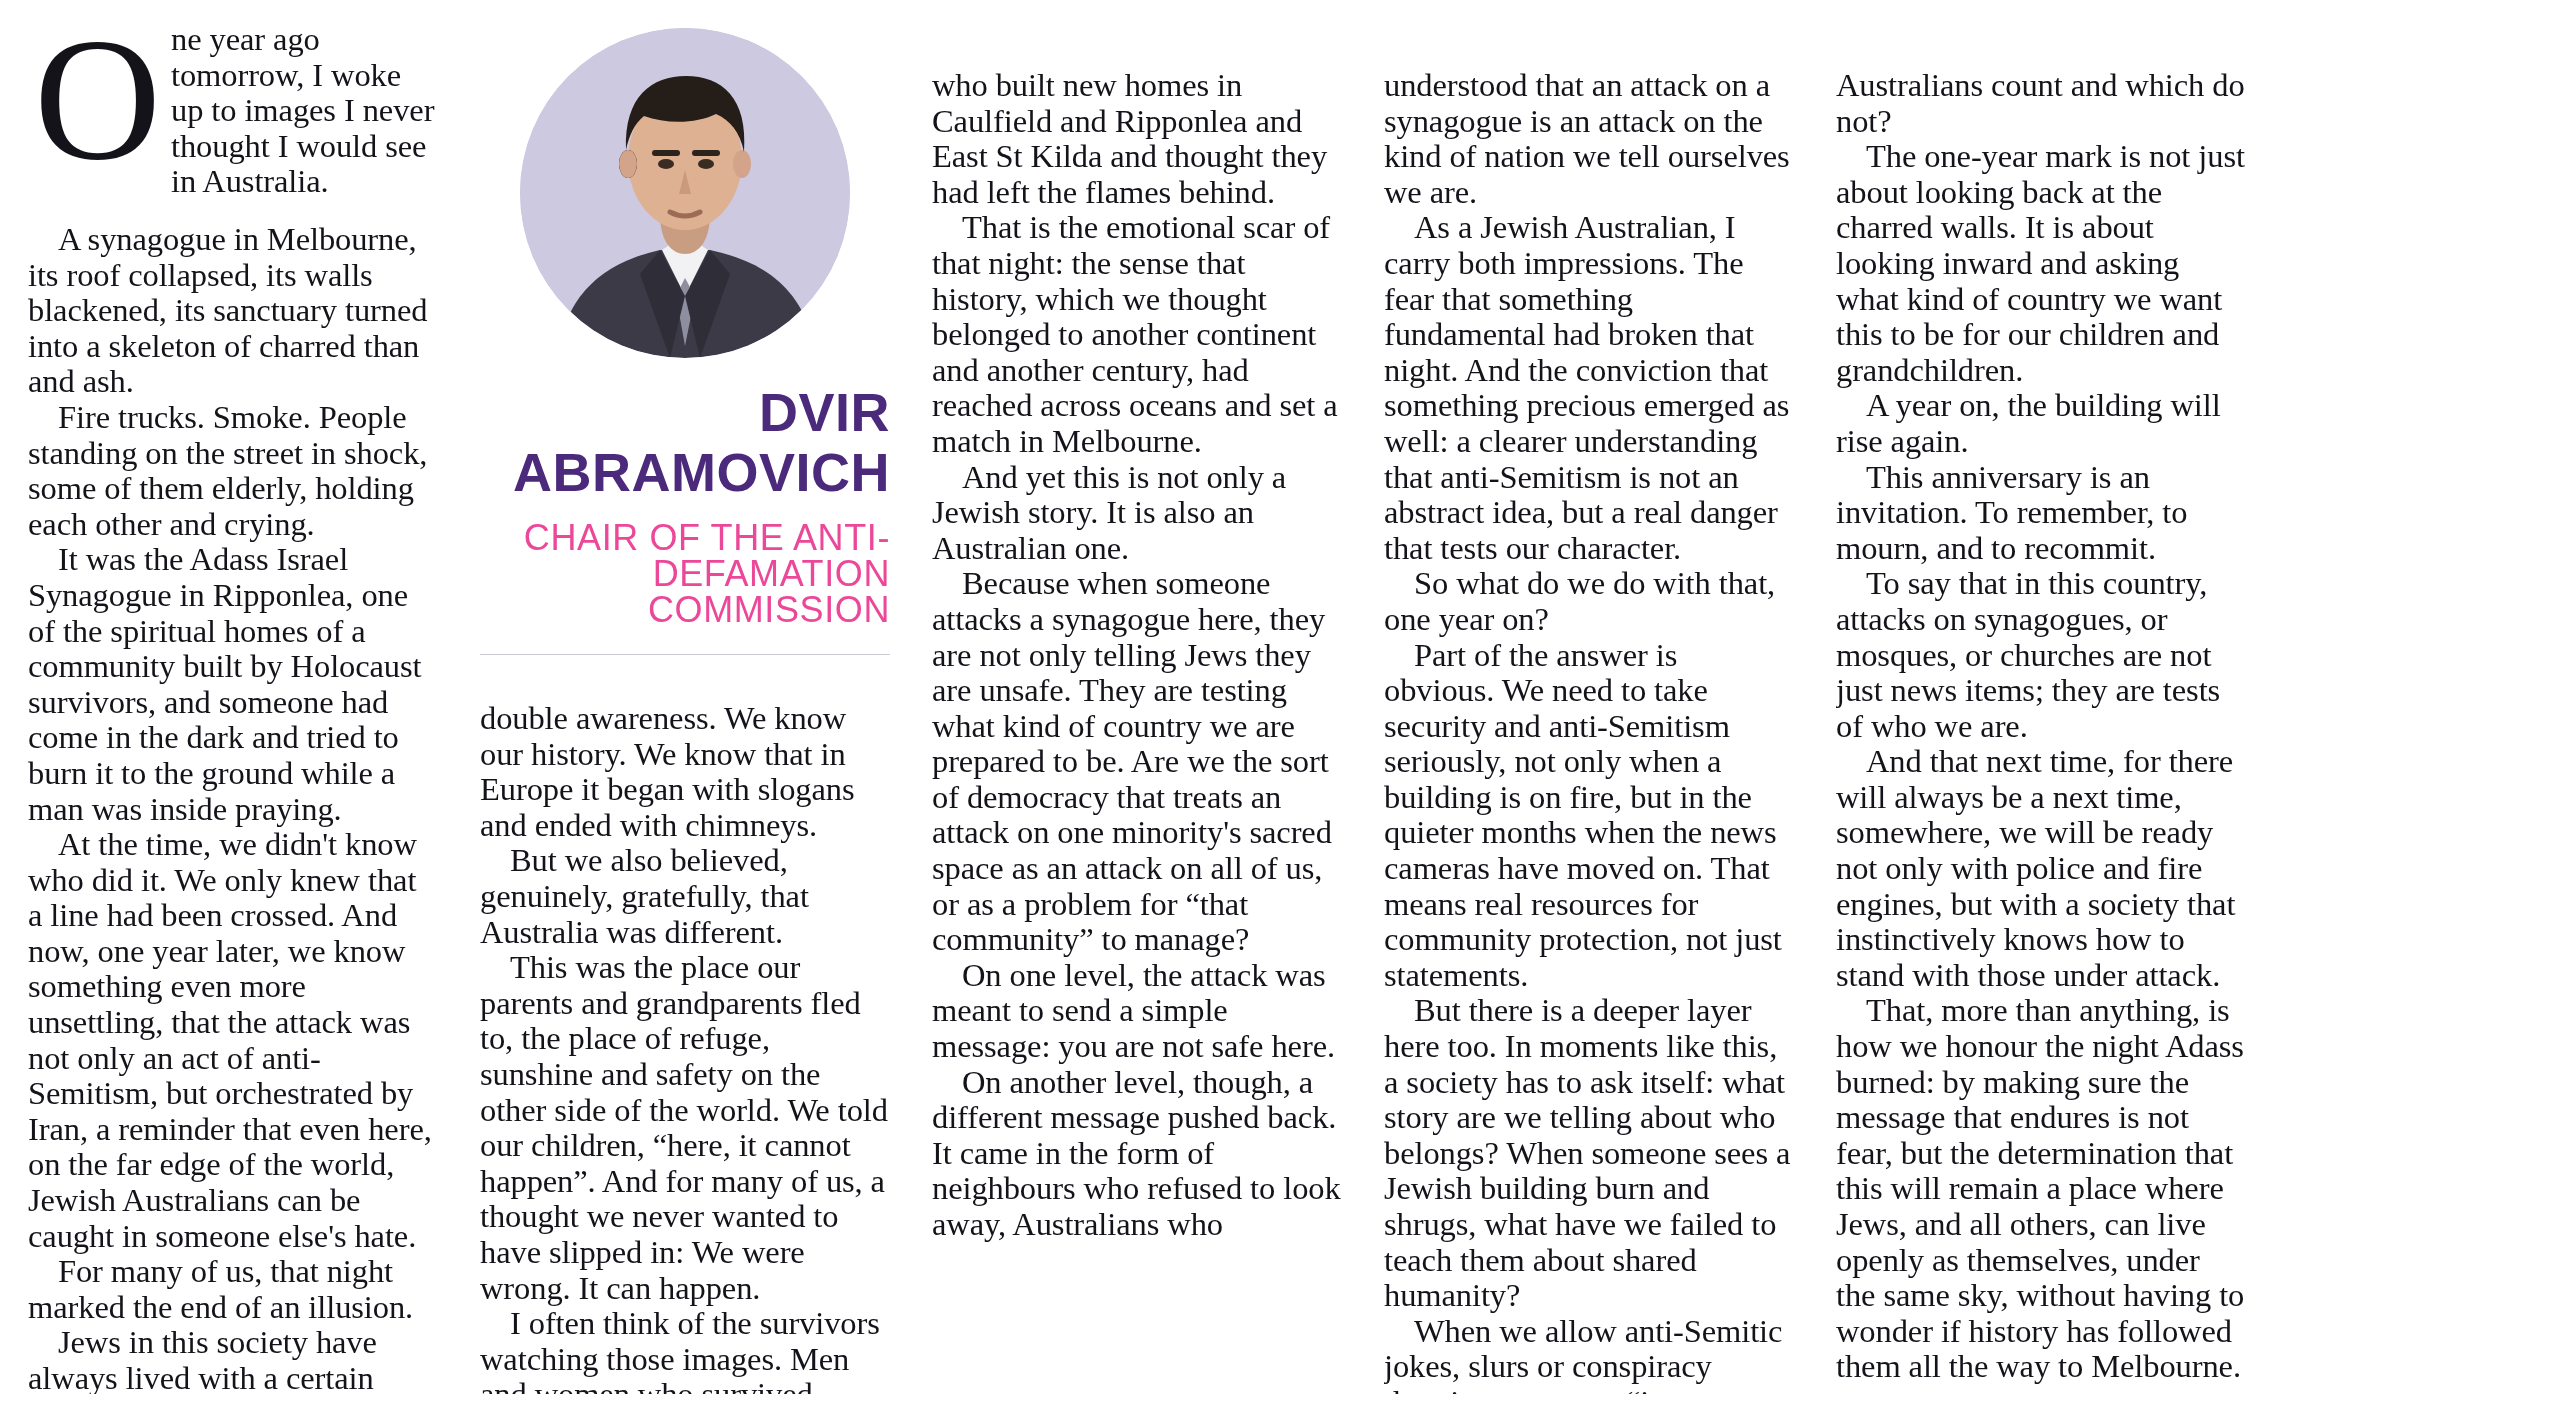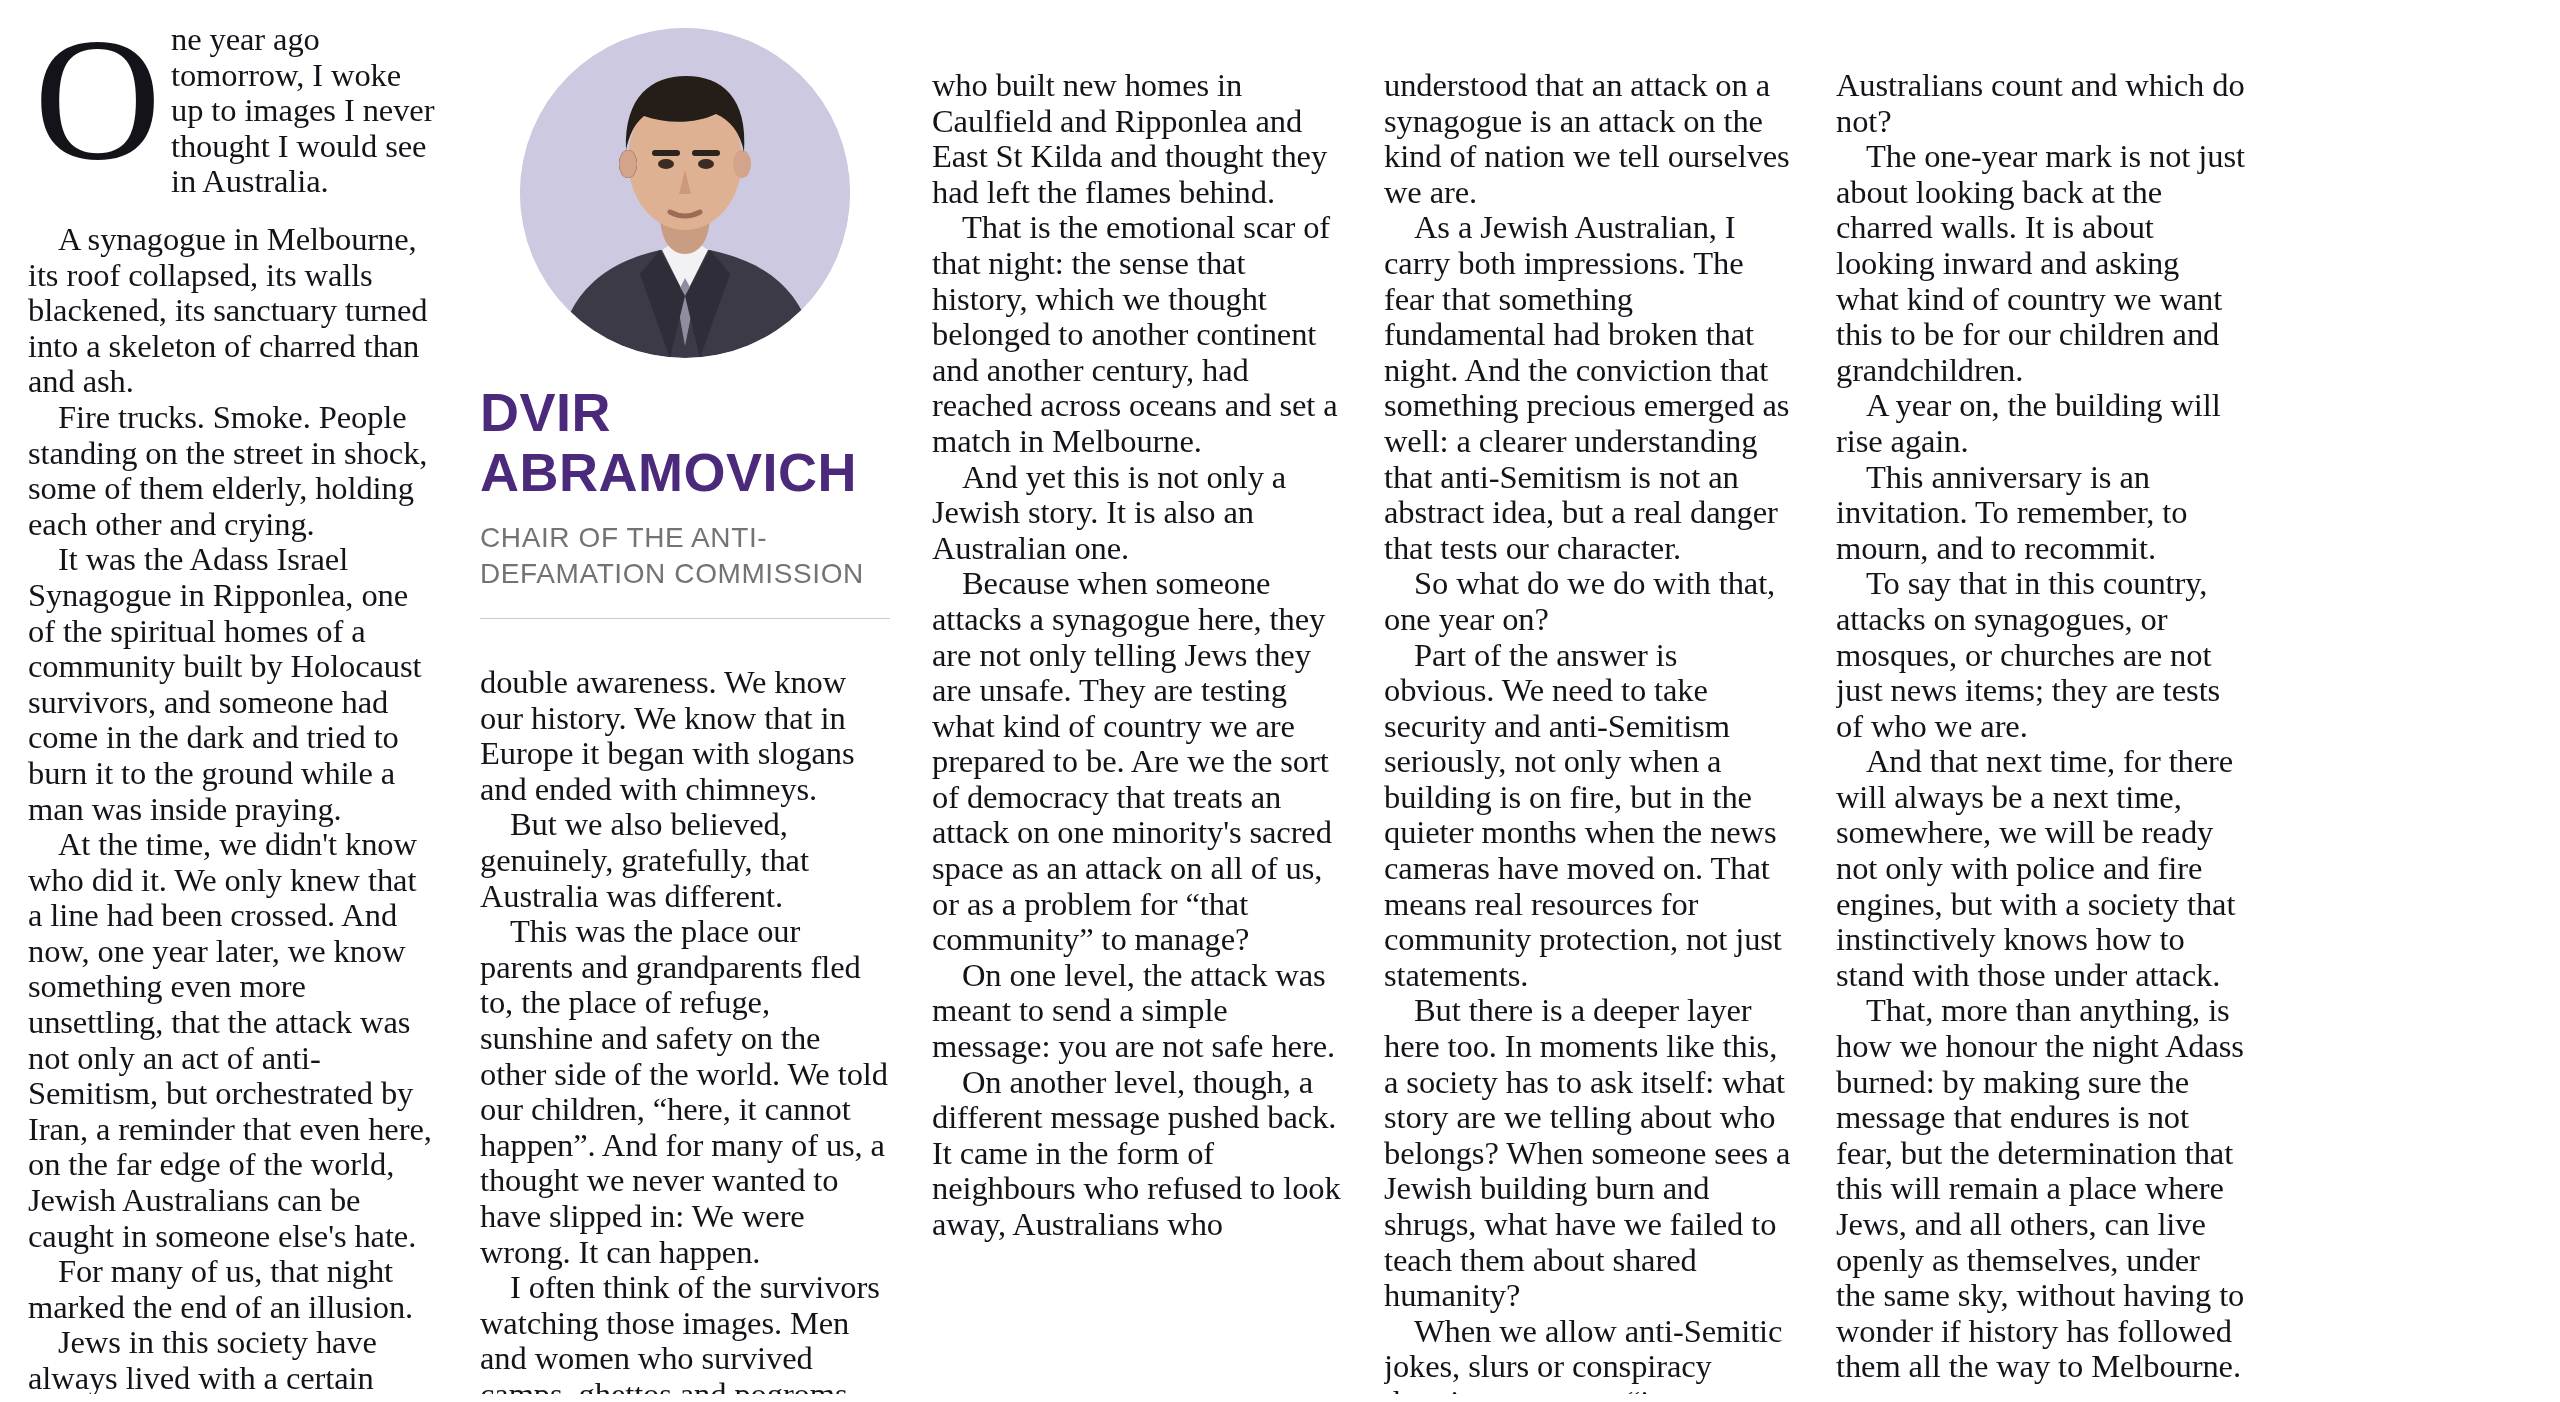--- a/index.html
+++ b/index.html
@@ -71,21 +71,21 @@
     line-height: 150px;
     font-weight: 400;
     margin: 2px 10px 0 6px;
     color: #14131a;
   }
   
   .author-card {
     width: 452px;
     box-sizing: border-box;
     padding-right: 42px;
-    text-align: left;
+    text-align: right;
   }
   .portrait {
     width: 330px;
     height: 330px;
     border-radius: 50%;
     margin: 6px auto 24px auto;
     background: #cdc9e0;
     position: relative;
     overflow: hidden;
   }
@@ -95,23 +95,23 @@
     font-weight: bold;
     font-size: 54px;
     line-height: 60px;
     color: #4b2a7b;
     letter-spacing: 0.5px;
     margin: 0 0 18px 0;
     text-transform: uppercase;
   }
   .author-role {
     font-family: "Liberation Sans", sans-serif;
-    font-size: 28px;
+    font-size: 36px;
     line-height: 36px;
-    color: #737373;
+    color: #ec4899;
     letter-spacing: 0.6px;
     text-transform: uppercase;
     margin: 0 0 26px 0;
   }
   .rule {
     height: 1px;
     background: #c9c9d1;
     width: 100%;
     margin: 0 0 26px 0;
   }

